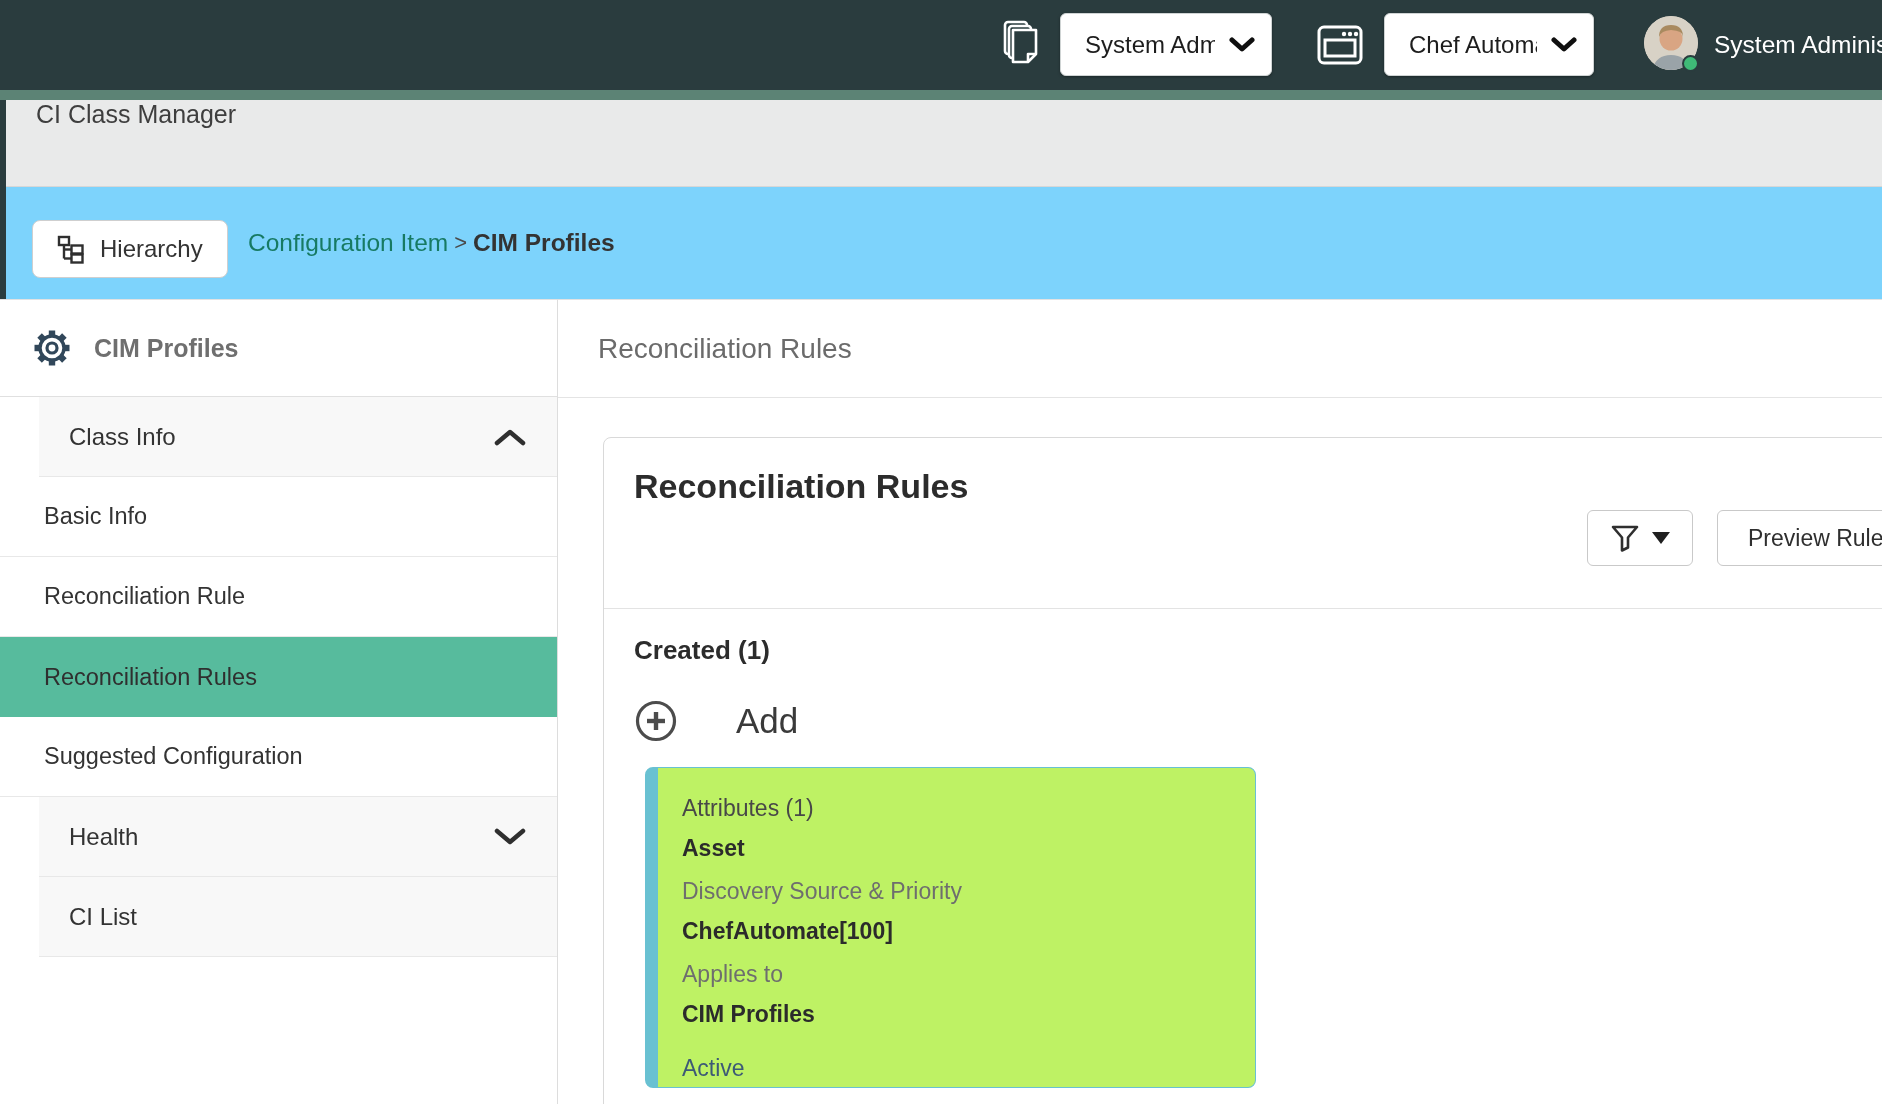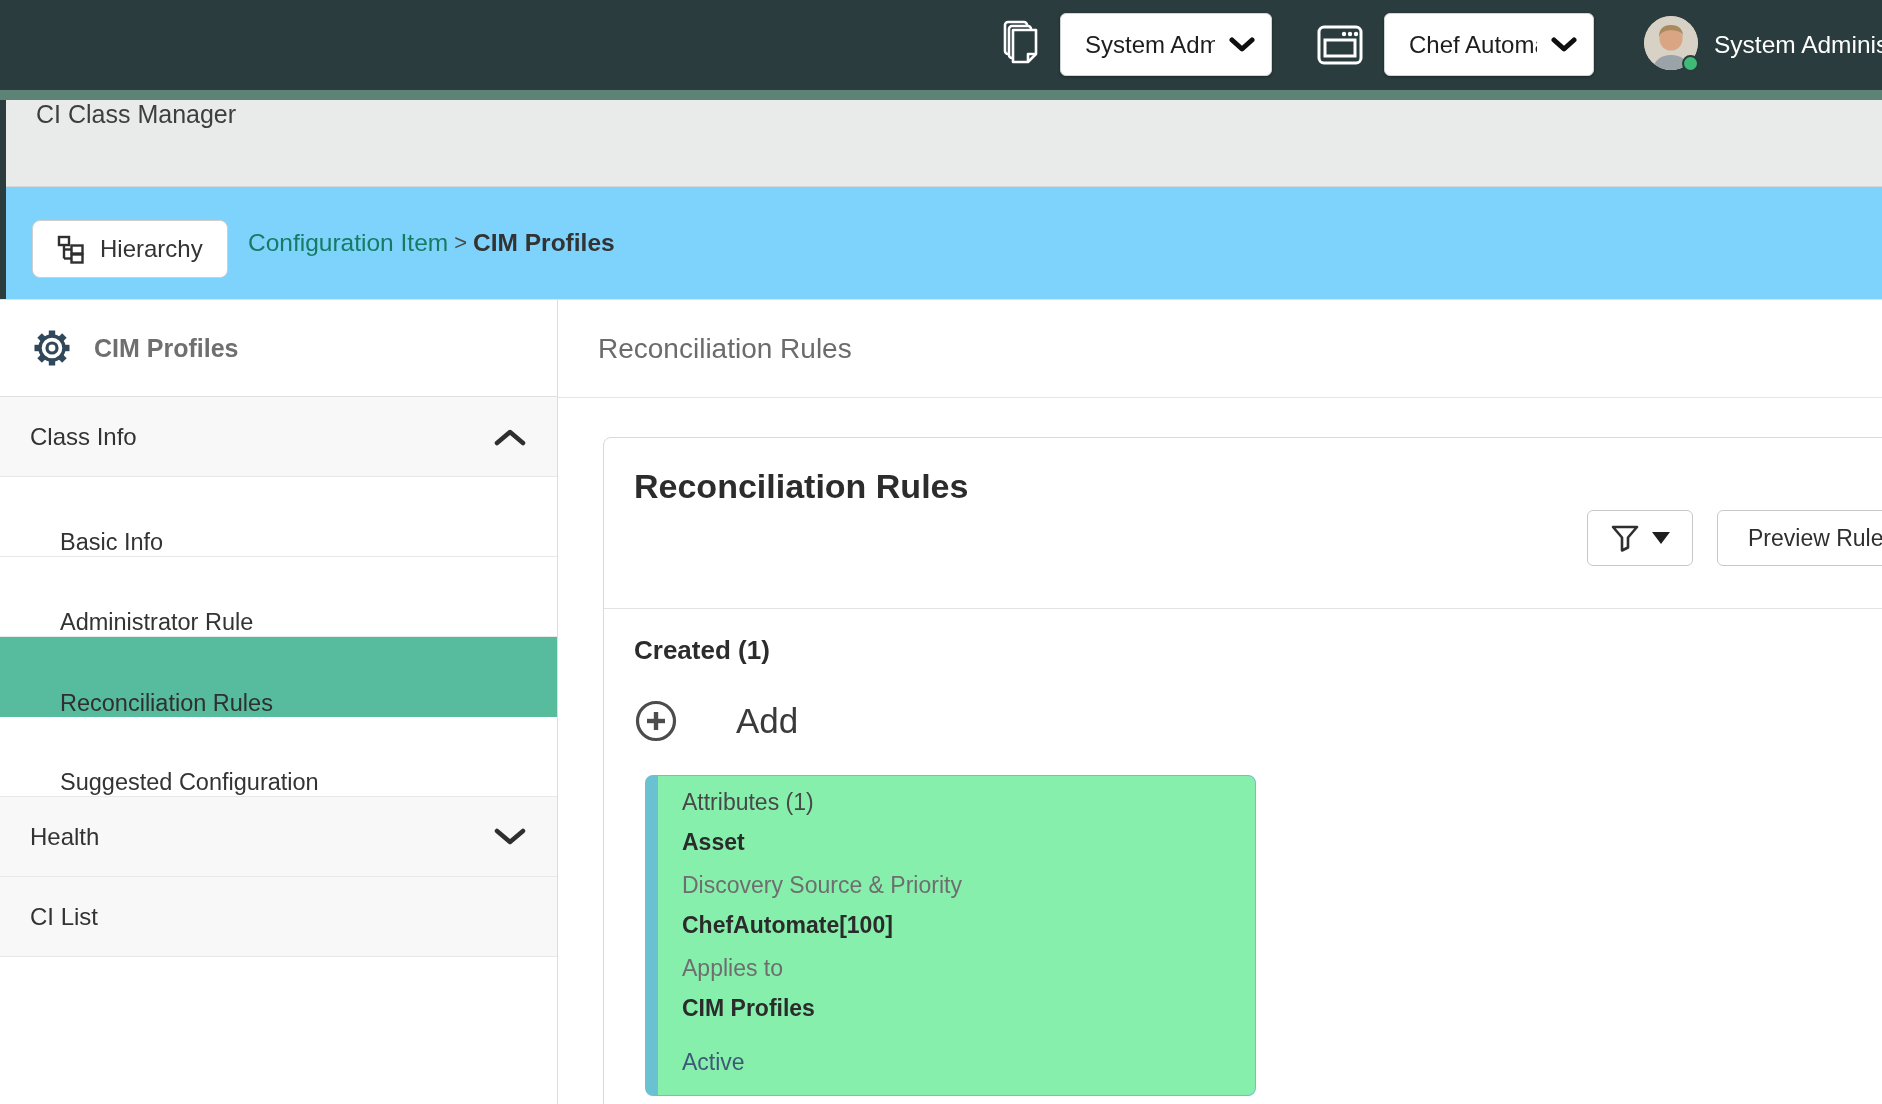--- a/index.html
+++ b/index.html
@@ -60,22 +60,22 @@
   .left-edge { position: absolute; left: 0; top: 100px; width: 6px; height: 1004px; background: #2a3c3e; }
 
   
   .sidebar {
     position: absolute; left: 0; top: 299px; width: 558px; height: 805px; background: #fff;
     border-top: 1px solid #e2e2e2; border-right: 1px solid #dddddd; overflow: hidden;
   }
   .sb-header { height: 97px; border-bottom: 1px solid #e0e0e0; display: flex; align-items: center; padding-left: 28px; gap: 18px; background: #fff; }
   .sb-header .sb-class-name { font-size: 25px; color: #6f6f6f; font-weight: 600; }
   .sb-row { height: 80px; display: flex; align-items: center; border-bottom: 1px solid #e8e8e8; cursor: pointer; font-size: 24px; color: #333; position: relative; }
-  .sb-row.top { background: #f8f8f8; padding-left: 30px; }
-  .sb-row.sub { background: #ffffff; padding-left: 60px; font-size: 23.5px; align-items: flex-end; }
+  .sb-row.top { background: #f8f8f8; padding-left: 30px; margin-left: 39px; }
+  .sb-row.sub { background: #ffffff; padding-left: 44px; font-size: 23.5px; }
   .sb-row.selected { background: #57bb9d; border-bottom: none; color: #2f2f2f; }
   .sb-chevron { position: absolute; right: 30px; top: 50%; transform: translateY(-50%); display: flex; }
 
   
   .main { position: absolute; left: 558px; top: 299px; width: 1324px; height: 805px; background: #fff; border-top: 1px solid #e2e2e2; }
   .main-header-band { position: absolute; left: 0; top: 0; width: 1324px; height: 98px; border-bottom: 1px solid #e4e4e4; display: flex; align-items: center; }
   .main-section-title { margin-left: 40px; font-size: 28px; color: #6b6b6b; font-weight: 400; }
 
   .panel {
     position: absolute; left: 45px; top: 137px; width: 1500px; height: 900px;
@@ -94,23 +94,23 @@
     height: 56px; border: 1px solid #c9c9c9; border-radius: 6px; background: #fff;
     padding: 0 30px; font-size: 23px; color: #2f2f2f; display: flex; align-items: center; cursor: pointer; white-space: nowrap;
   }
   .panel-divider { border-top: 1px solid #e3e3e3; }
   .panel-body { padding: 16px 30px 0 30px; }
   .created-heading { margin-top: 8px; font-size: 26px; font-weight: 700; color: #2c2c2c; line-height: 34px; }
   .add-row { margin-top: 32px; display: flex; align-items: center; gap: 14px; height: 44px; cursor: pointer; width: 130px; }
   .add-label { font-size: 35px; color: #3a3a3a; margin-left: 44px; }
 
   .rule-card {
-    margin: 32px 0 0 11px; width: 611px; height: 321px; background: #86efac;
+    margin: 24px 0 0 11px; width: 611px; height: 321px; background: #bef264;
     border: 1px solid #69c1d2; border-left: 13px solid #69c1d2; border-radius: 8px;
-    padding: 6px 24px 0 24px; cursor: pointer;
+    padding: 20px 24px 0 24px; cursor: pointer;
   }
   .rc-line { font-size: 23px; line-height: 40px; }
   .rc-plain { color: #484848; }
   .rc-label { color: #6e6e6e; margin-top: 3px; }
   .rc-value { color: #2b2b2b; font-weight: 700; }
   .rc-status { color: #3d5a76; margin-top: 14px; }
 
   svg { display: block; }
 </style>
 </head>
@@ -240,21 +240,21 @@
       <span class="sb-chevron">
         <svg width="34" height="20" viewBox="0 0 34 20">
             <polyline points="4,16 17,5 30,16" fill="none" stroke="#2f2f2f" stroke-width="4.5" stroke-linecap="round" stroke-linejoin="round"></polyline>
           </svg>
       </span>
     </div>
     <div class="sb-row sub">
       <span>Basic Info</span>
     </div>
     <div class="sb-row sub">
-      <span>Administrator Rule</span>
+      <span>Reconciliation Rule</span>
     </div>
     <div class="sb-row sub selected">
       <span>Reconciliation Rules</span>
     </div>
     <div class="sb-row sub">
       <span>Suggested Configuration</span>
     </div>
     <div class="sb-row top">
       <span>Health</span>
       <span class="sb-chevron">

